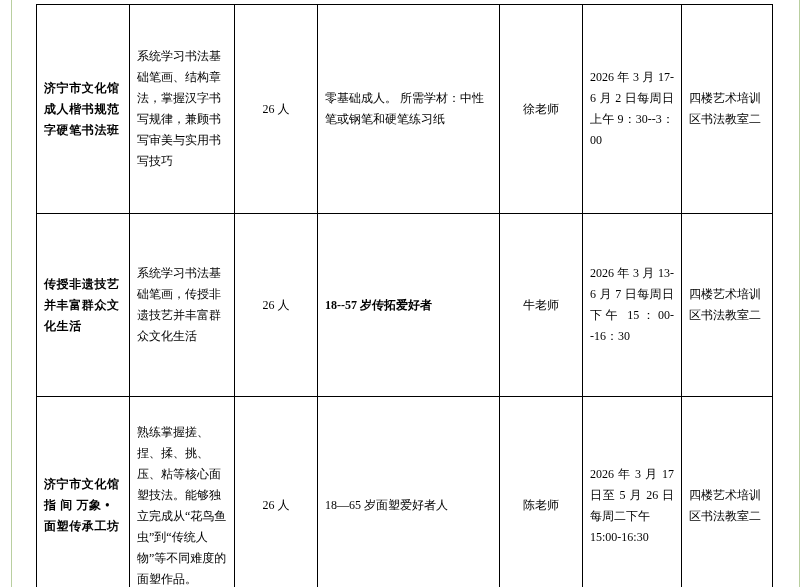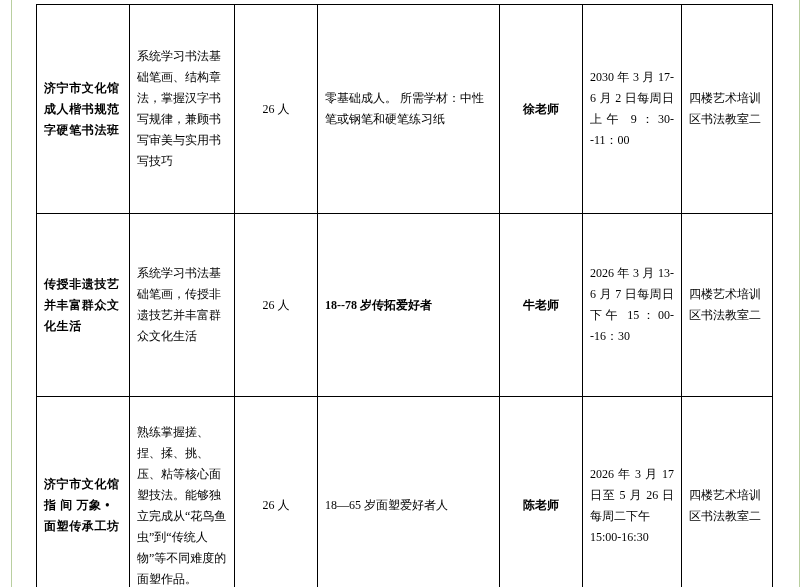--- a/index.html
+++ b/index.html
@@ -80,21 +80,20 @@
     font-size: 13.5px;
     line-height: 2.0;
   }
   td.req.bold {
     font-weight: bold;
     text-align: left;
   }
   td.teacher {
     text-align: center;
     font-size: 14px;
-    font-weight: bold;
   }
   td.time {
     font-size: 13.5px;
     line-height: 1.95;
     text-align: justify;
   }
   td.place {
     font-size: 13.5px;
     line-height: 1.95;
   }
@@ -120,28 +119,28 @@
         <col class="c-time">
         <col class="c-place">
     </colgroup>
     <tbody>
       <tr class="row1">
         <td class="name">济宁市文化馆成人楷书规范字硬笔书法班</td>
         <td class="desc">系统学习书法基础笔画、结构章法，掌握汉字书写规律，兼顾书写审美与实用书写技巧</td>
         <td class="num">26 人</td>
         <td class="req">零基础成人。 所需学材：中性笔或钢笔和硬笔练习纸</td>
         <td class="teacher">徐老师</td>
-        <td class="time">2030 年 3 月 17-6 月 2 日每周日上午 9：30--11：00</td>
+        <td class="time">2026 年 3 月 17-6 月 2 日每周日上午 9：30--3：00</td>
         <td class="place">四楼艺术培训区书法教室二</td>
       </tr>
       <tr class="row2">
         <td class="name">传授非遗技艺并丰富群众文化生活</td>
         <td class="desc">系统学习书法基础笔画，传授非遗技艺并丰富群众文化生活</td>
         <td class="num">26 人</td>
-        <td class="req bold">18--78 岁传拓爱好者</td>
+        <td class="req bold">18--57 岁传拓爱好者</td>
         <td class="teacher">牛老师</td>
         <td class="time">2026 年 3 月 13-6 月 7 日每周日下午 15：00--16：30</td>
         <td class="place">四楼艺术培训区书法教室二</td>
       </tr>
       <tr class="row3">
         <td class="name">济宁市文化馆 指 间 万象 • 面塑传承工坊</td>
         <td class="desc">熟练掌握搓、捏、揉、挑、压、粘等核心面塑技法。能够独立完成从“花鸟鱼虫”到“传统人物”等不同难度的面塑作品。</td>
         <td class="num">26 人</td>
         <td class="req">18—65 岁面塑爱好者人</td>
         <td class="teacher">陈老师</td>

